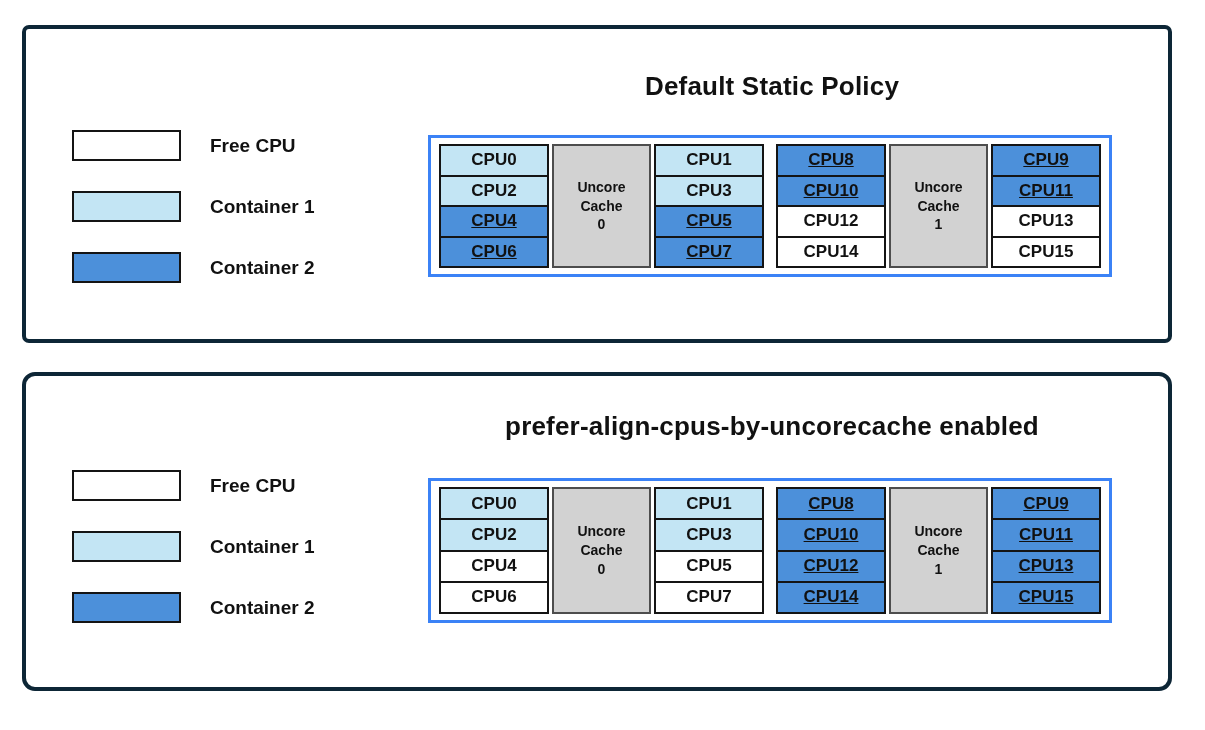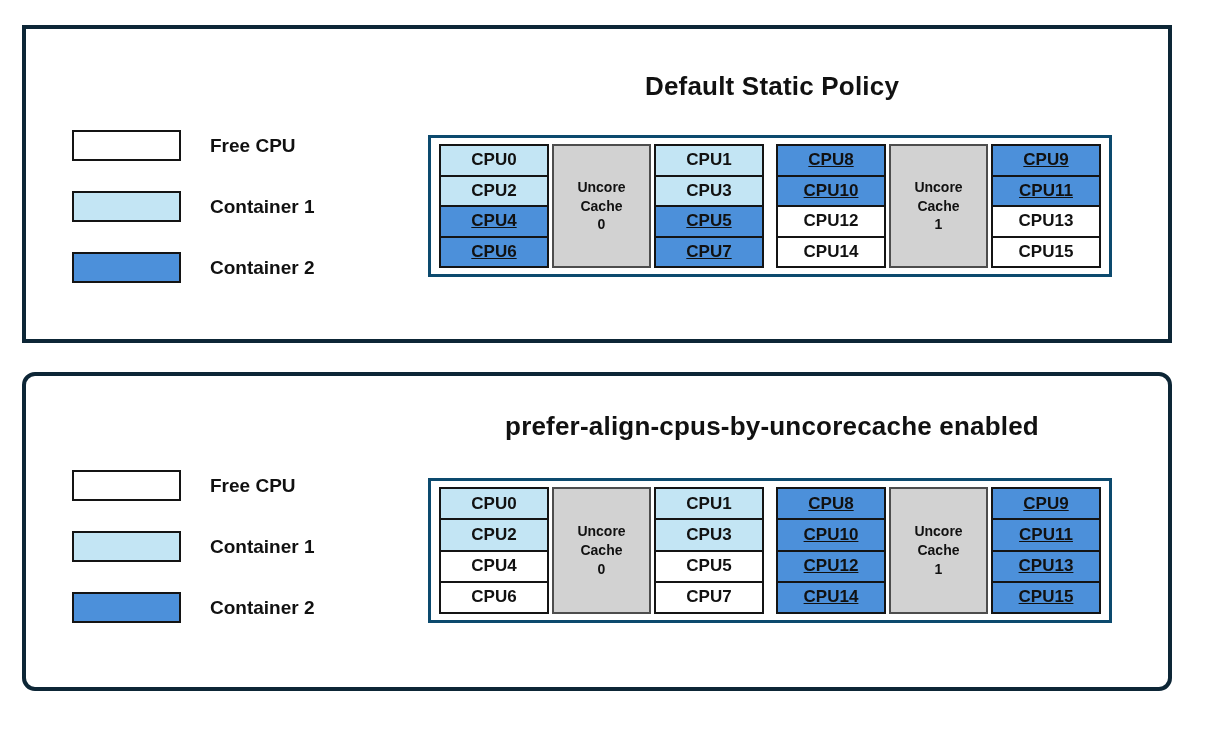--- a/index.html
+++ b/index.html
@@ -14,21 +14,21 @@
   .stage { position: relative; width: 1205px; height: 730px; }
 
   .panel {
     position: absolute;
     left: 22px;
     width: 1150px;
     box-sizing: border-box;
     border: 4px solid var(--panel-border, #0D2636);
     background: #ffffff;
   }
-  .panel-1 { top: 25px;  height: 318px; }
+  .panel-1 { top: 25px;  height: 318px; border-radius: 7px; }
   .panel-2 { top: 372px; height: 319px; border-radius: 13px; }
 
   .title {
     position: absolute;
     left: 396px;
     width: 700px;
     margin: 0;
     text-align: center;
     font-size: 26px;
     font-weight: bold;
@@ -61,21 +61,21 @@
     font-size: 19px;
     font-weight: bold;
     white-space: nowrap;
   }
 
   .diagram {
     position: absolute;
     left: 402px;
     width: 684px;
     box-sizing: border-box;
-    border: 3px solid #0c4a6e;
+    border: 3px solid #3b82f6;
     background: #ffffff;
     padding: 6px 8px;
     display: flex;
     gap: 12px;
   }
   .panel-1 .diagram { top: 106px; height: 142px; }
   .panel-2 .diagram { top: 102px; height: 145px; }
 
   .cluster {
     flex: 1;

